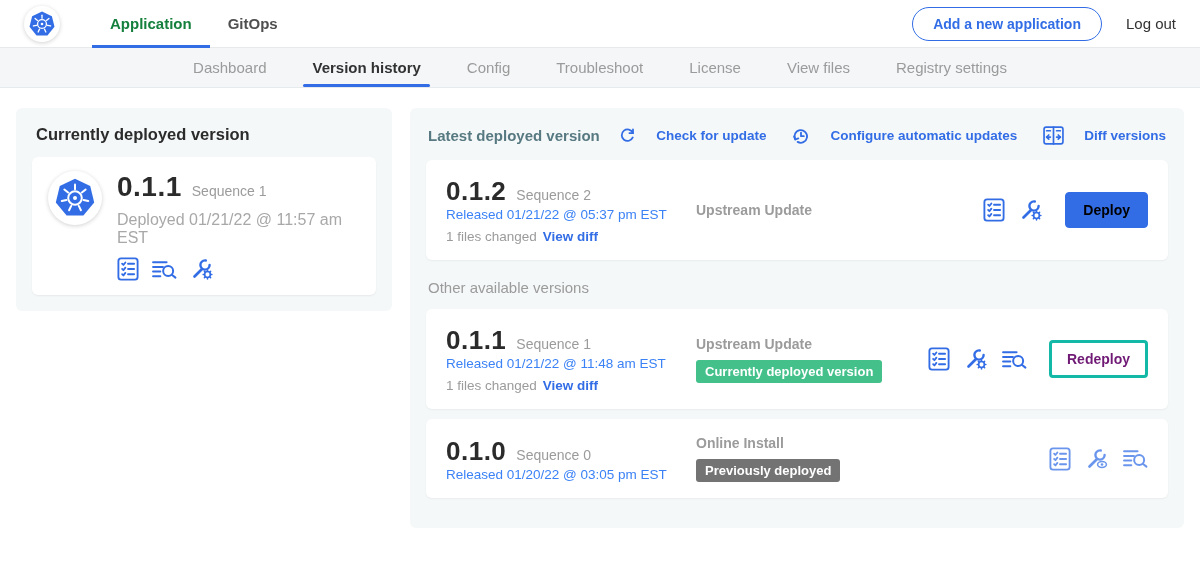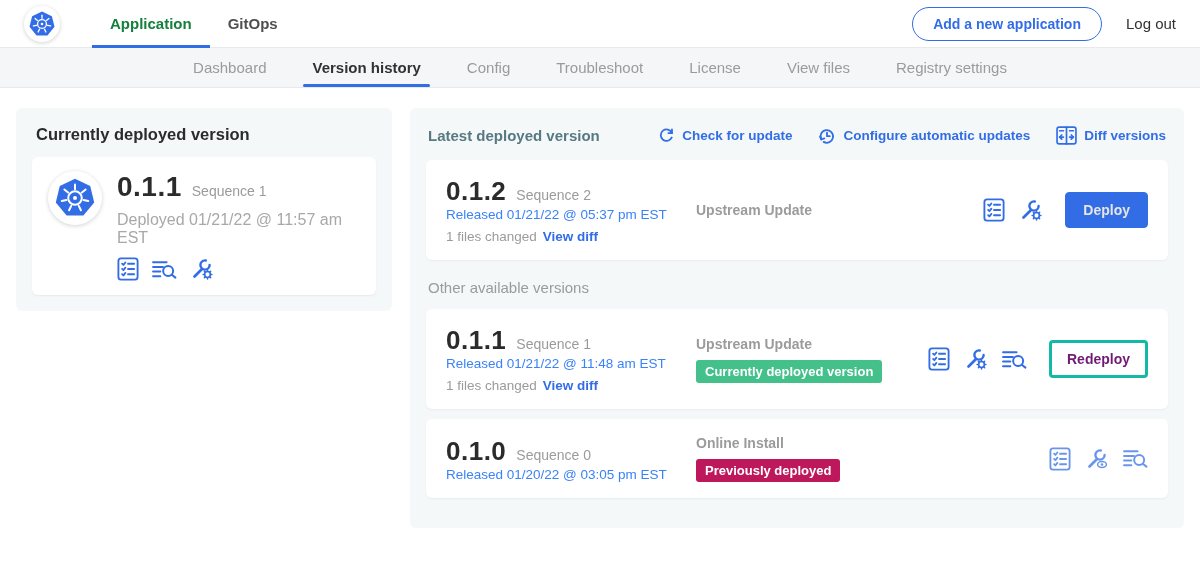--- a/index.html
+++ b/index.html
@@ -51,39 +51,39 @@
   .seq { font-size:14px; color:#9b9b9b; margin-left:10px; }
   .deployed-at { font-size:16px; color:#a8a8a8; margin:8px 0 10px; }
   .icon-row { display:flex; align-items:center; gap:13px; }
   .icon-btn { display:inline-flex; cursor:pointer; }
 
   .versions-panel { flex:1; background:#f5f8f9; border-radius:6px;
                     padding:14px 16px 16px; height:420px; }
   .panel-head { display:flex; align-items:center; margin:4px 2px 15px 2px; }
   .panel-head h3 { font-size:15px; font-weight:700; color:#577981; }
   .panel-actions { margin-left:auto; display:flex; align-items:center; gap:26px; }
-  .panel-action { display:flex; align-items:center; gap:7px; color:#326de6;
+  .panel-action { display:flex; align-items:center; gap:20px; color:#326de6;
                   font-size:13.5px; font-weight:700; cursor:pointer; }
 
   .version-card { background:#fff; border-radius:6px; padding:16px 20px;
                   display:flex; align-items:center;
                   box-shadow:0 1px 2px rgba(0,0,0,.05); }
   .v-left { width:250px; flex:0 0 auto; }
   .row-ver { font-size:26px; font-weight:700; color:#2b2b2b; letter-spacing:.5px; }
   .released { font-size:13.5px; color:#3b82f6; margin-top:0; }
   .files-row { font-size:13.5px; color:#9b9b9b; margin-top:7px; }
   .view-diff { color:#326de6; font-weight:700; margin-left:6px; cursor:pointer; }
   .v-mid { flex:1; }
   .source { font-size:14px; font-weight:700; color:#9b9b9b; }
   .badge { display:inline-block; margin-top:8px; padding:4px 9px; border-radius:3px;
            color:#fff; font-size:13px; font-weight:700; }
   .badge-green { background:#44c18b; }
-  .badge-gray  { background:#be185d; }
+  .badge-gray  { background:#737373; }
   .v-right { display:flex; align-items:center; gap:14px; flex:0 0 auto; }
-  .deploy-btn { background:#326de6; border:1px solid #326de6; color:#e5e5e5;
+  .deploy-btn { background:#326de6; border:1px solid #326de6; color:#000000;
                 font-weight:700; font-size:14px; padding:9px 17px;
                 border-radius:4px; margin-left:8px; cursor:pointer;
                 font-family:"Liberation Sans", sans-serif; }
   .redeploy-btn { background:#fff; border:3px solid #14b8a6; color:#701a75;
                   font-weight:700; font-size:14px; padding:8px 15px;
                   border-radius:4px; margin-left:8px; cursor:pointer;
                   font-family:"Liberation Sans", sans-serif; }
   .other-title { font-size:15px; color:#9b9b9b; margin:19px 2px 13px 2px;
                  font-weight:400; }
   .gap10 { margin-top:10px; }

